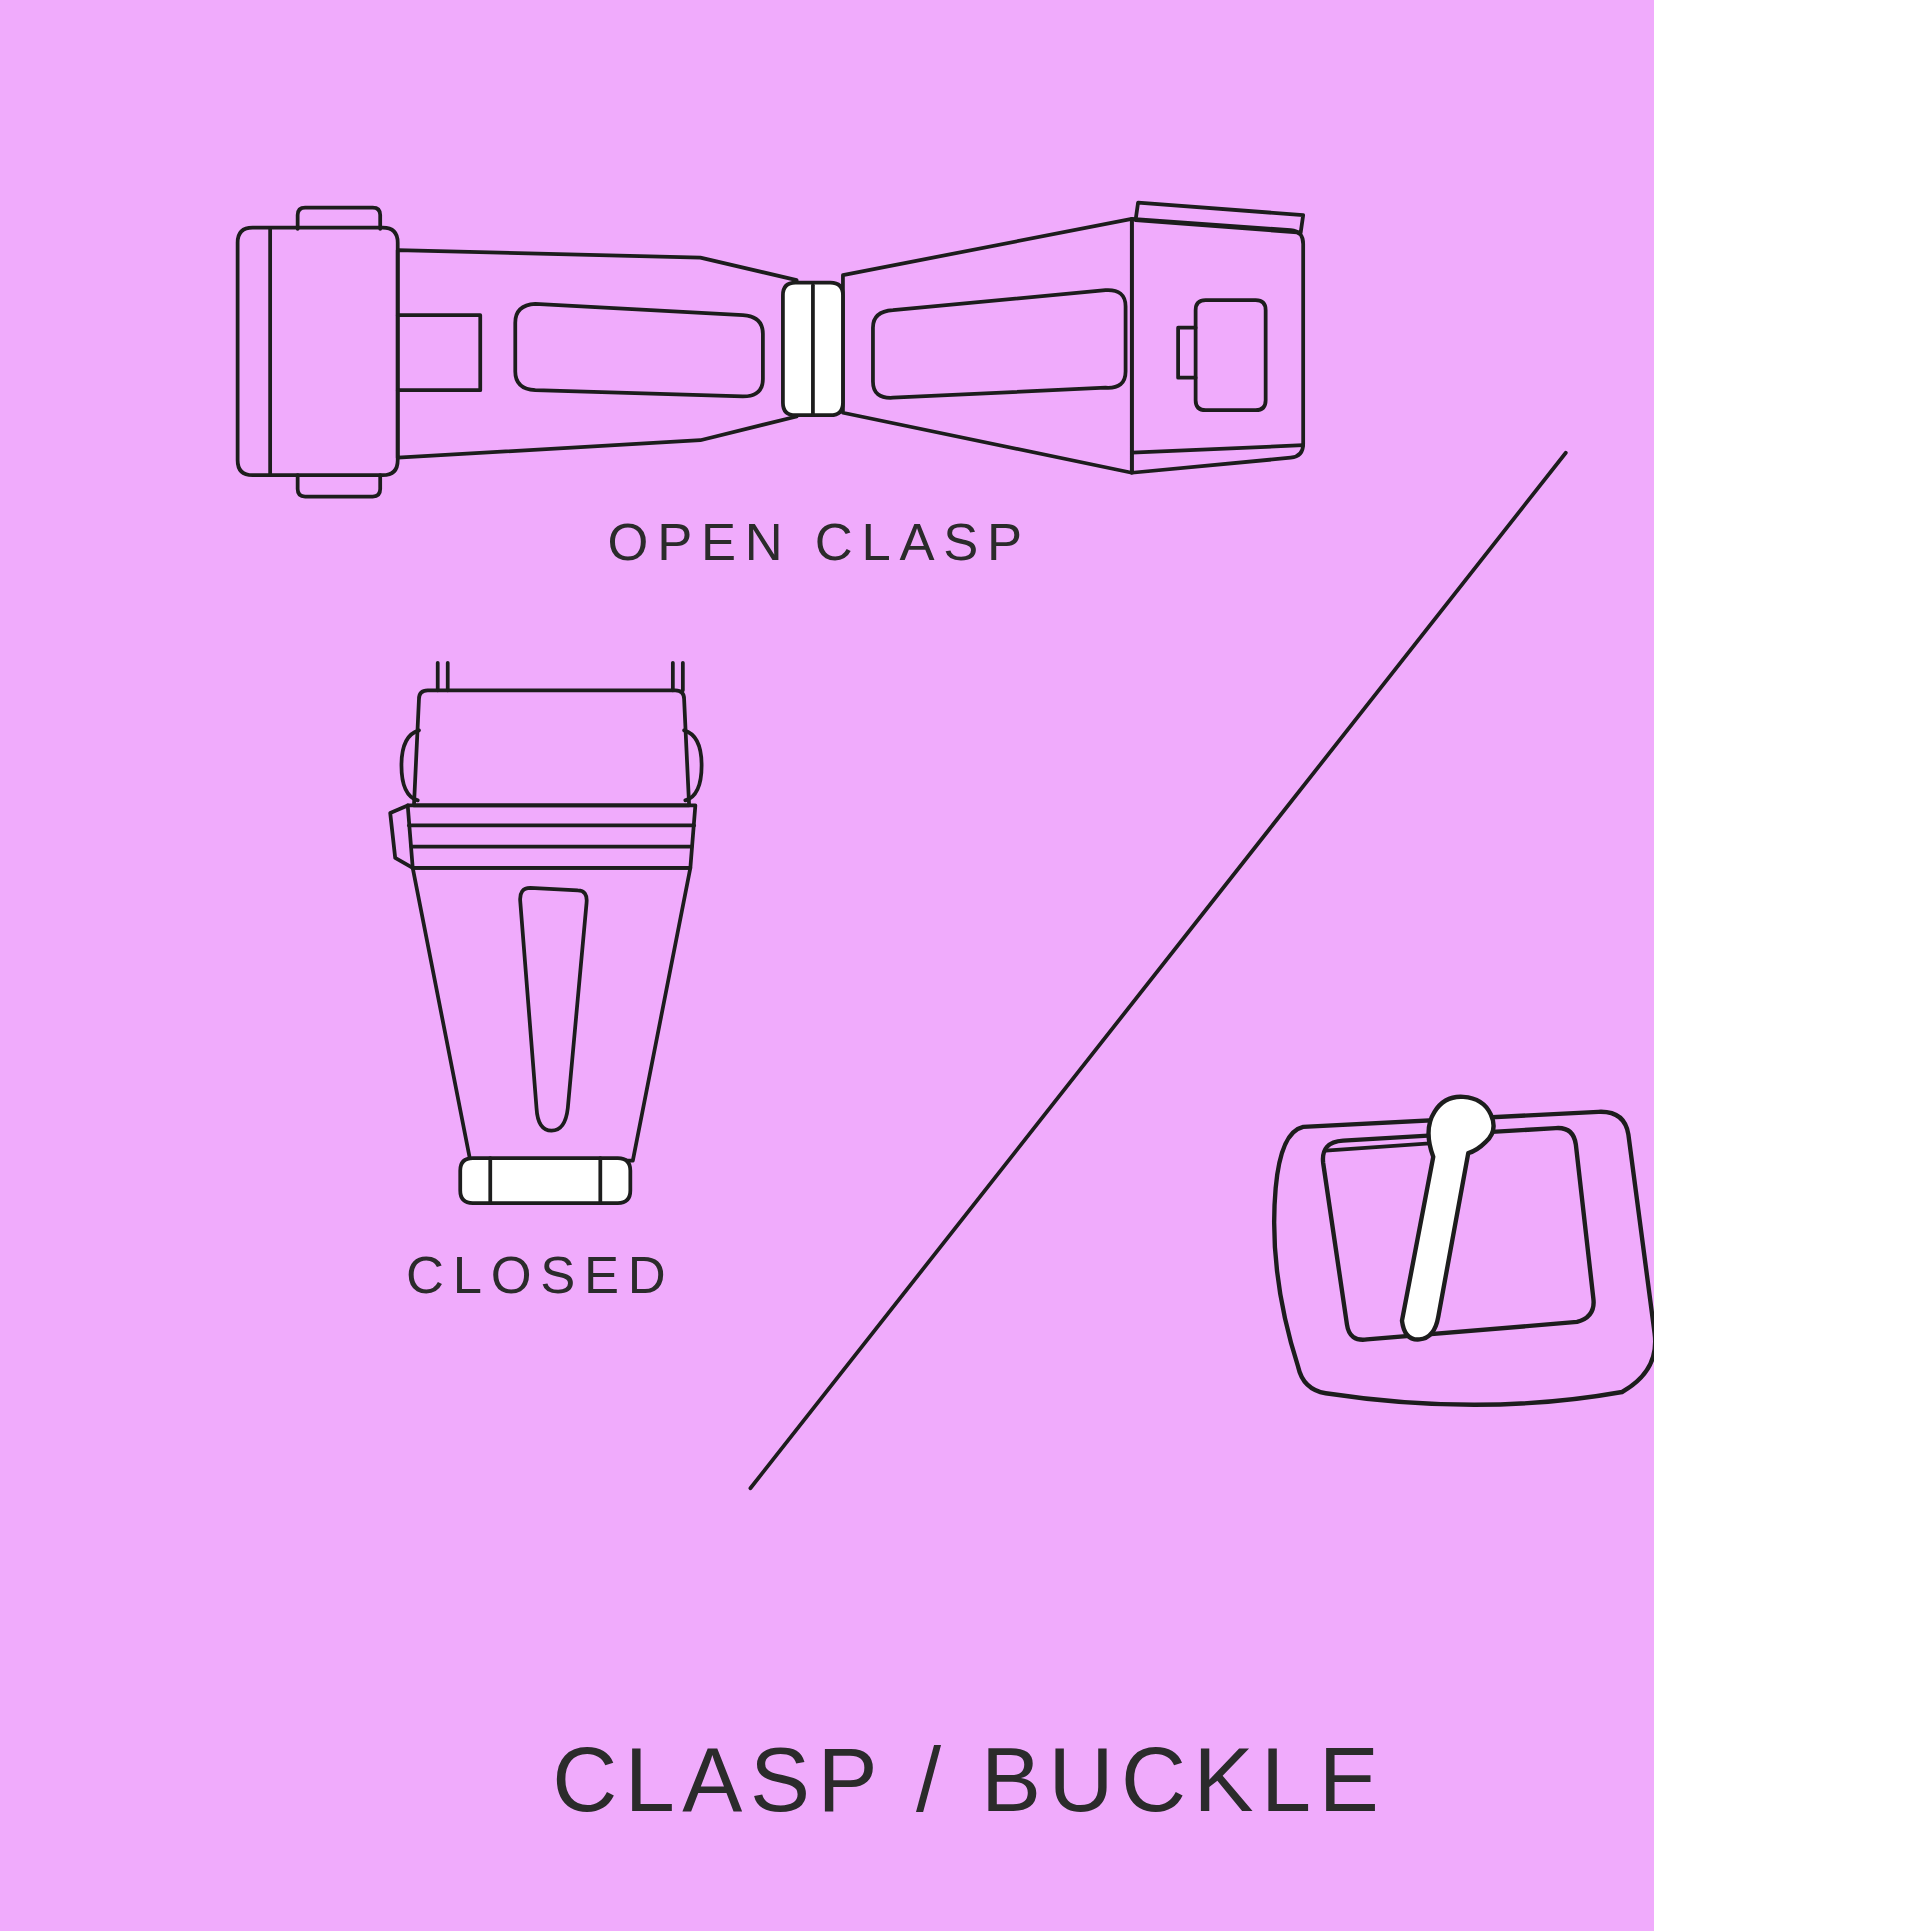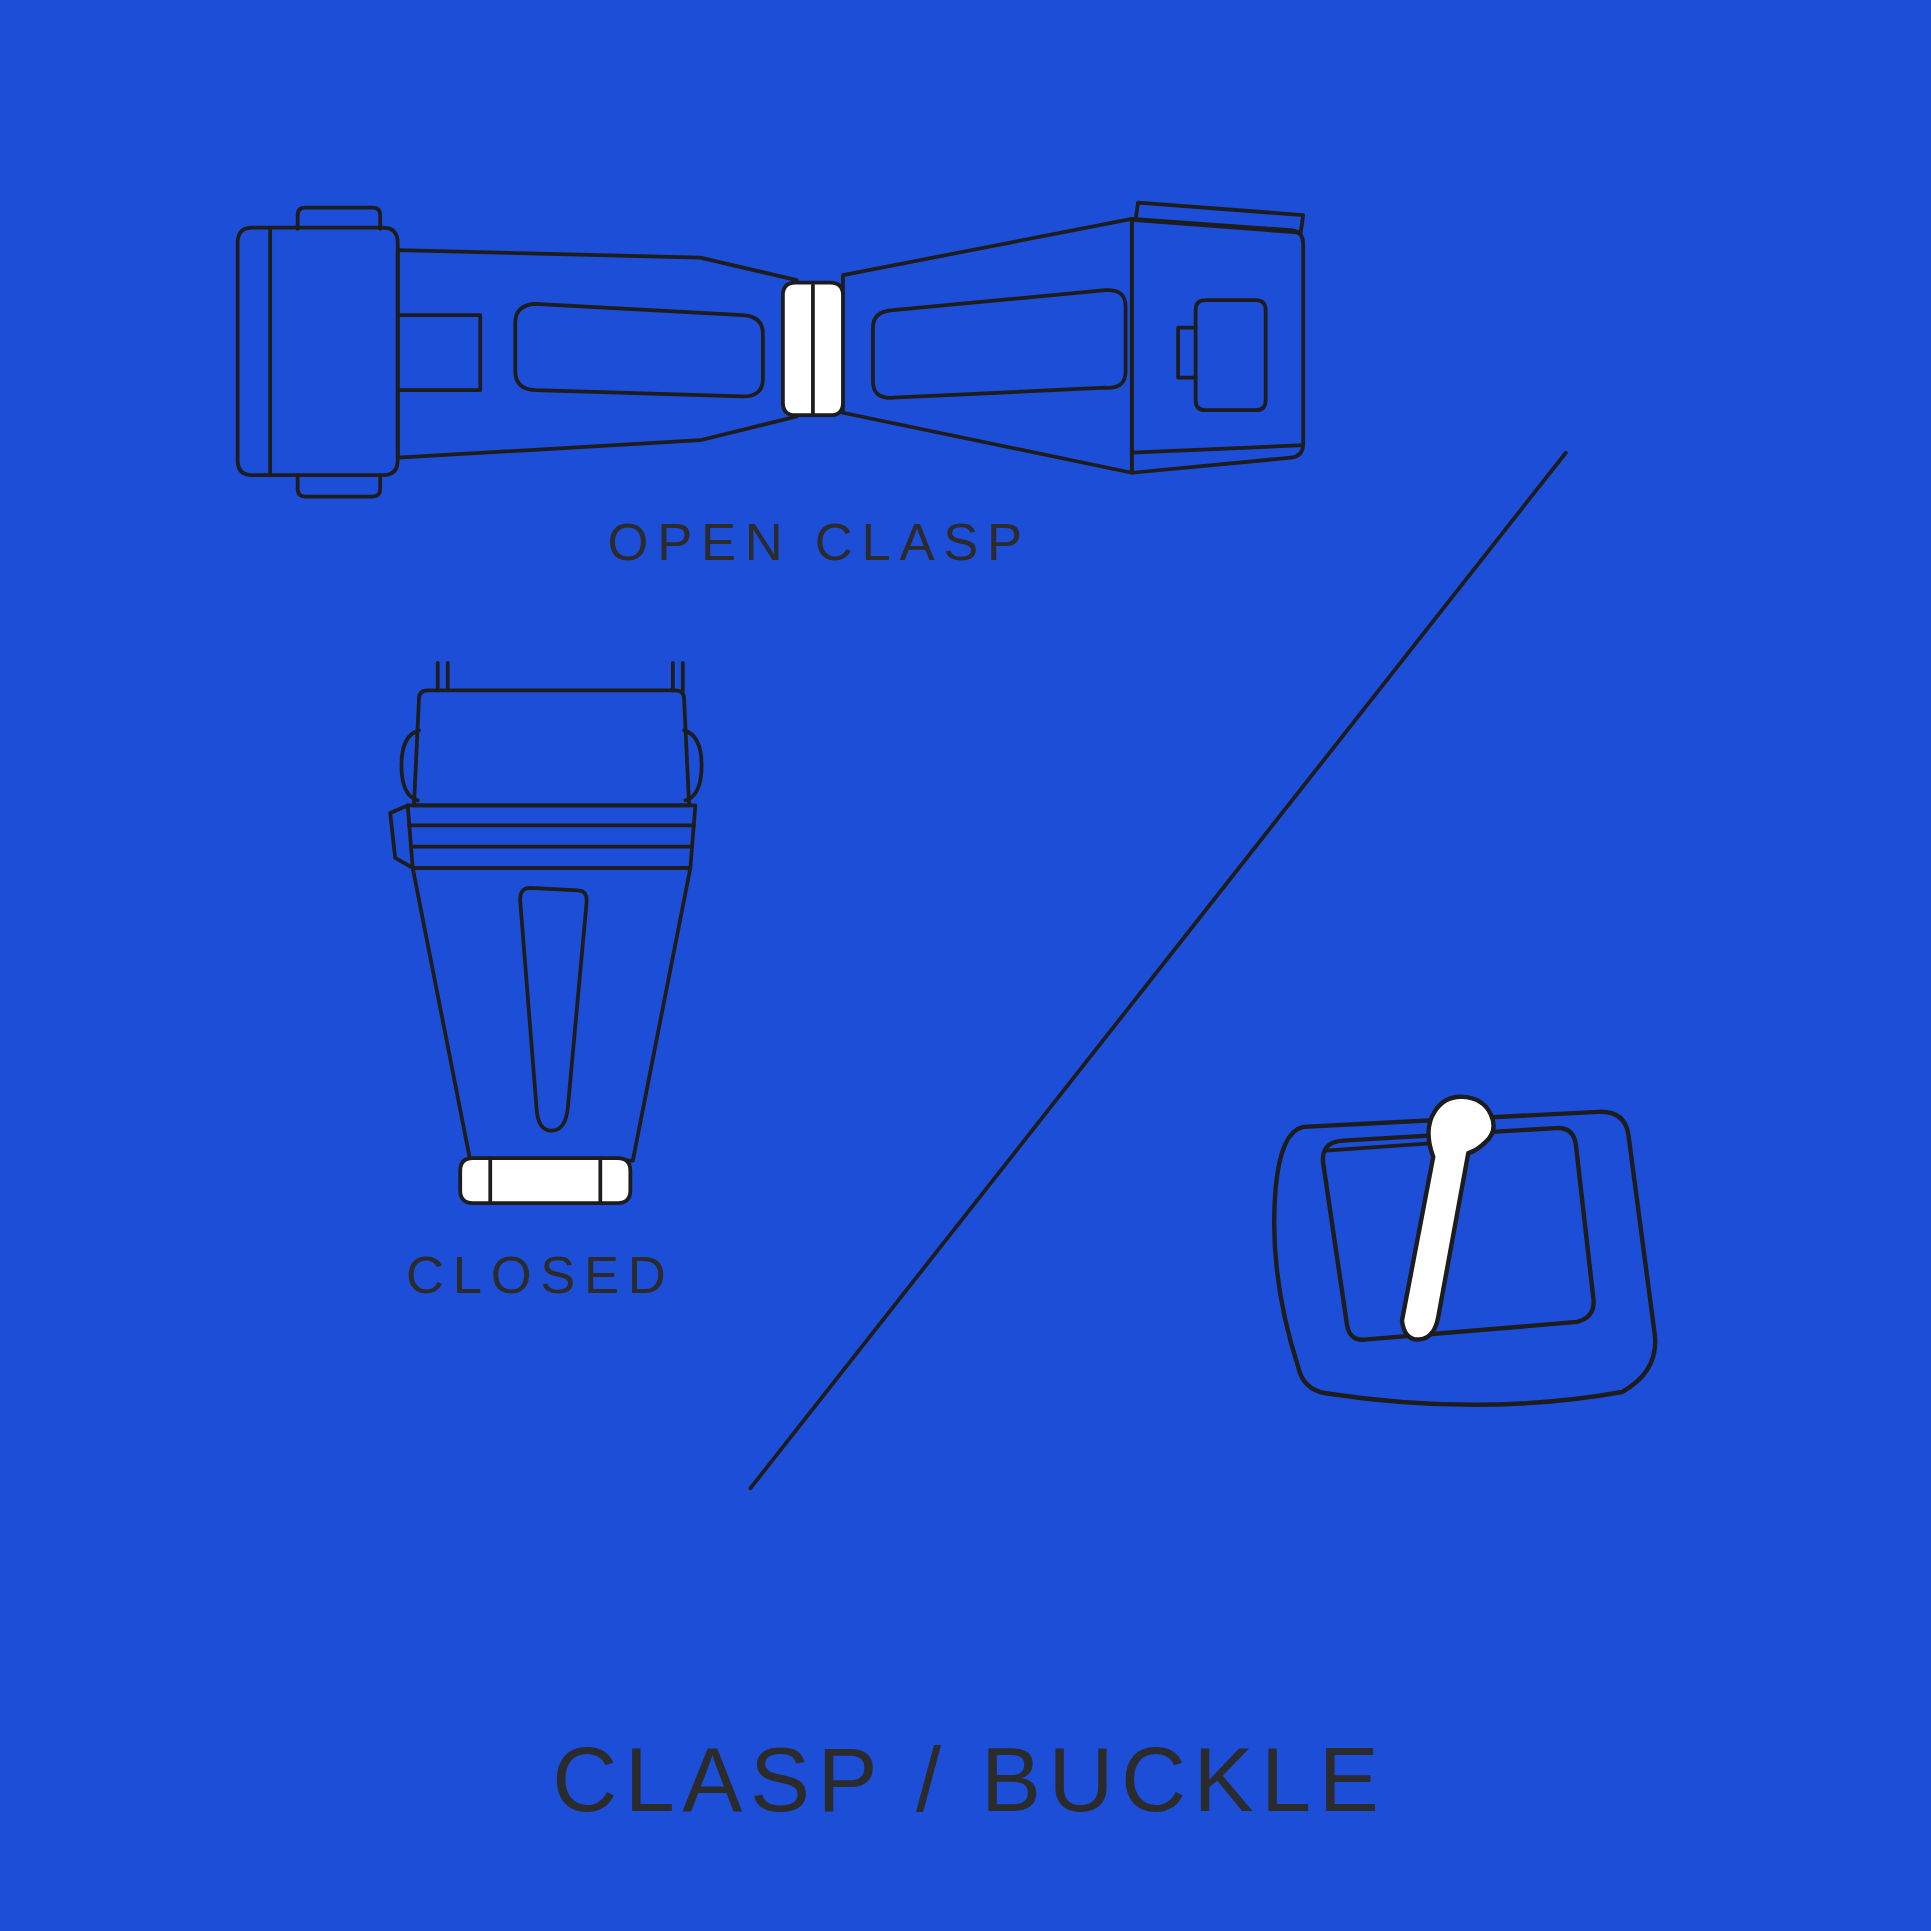--- a/index.html
+++ b/index.html
@@ -2,23 +2,23 @@
 <html><head>
 <meta charset="utf-8">
 <style>
   html, body {
     margin: 0;
     padding: 0;
     background: #ffffff;
   }
   .page {
     position: relative;
-    width: 1931px;
+    width: 1654px;
     height: 1931px;
-    background: #1d4ed8;
+    background: #f0abfc;
     overflow: hidden;
   }
   .art {
     position: absolute;
     left: 0;
     top: 0;
     width: 1931px;
     height: 1931px;
     display: block;
   }

